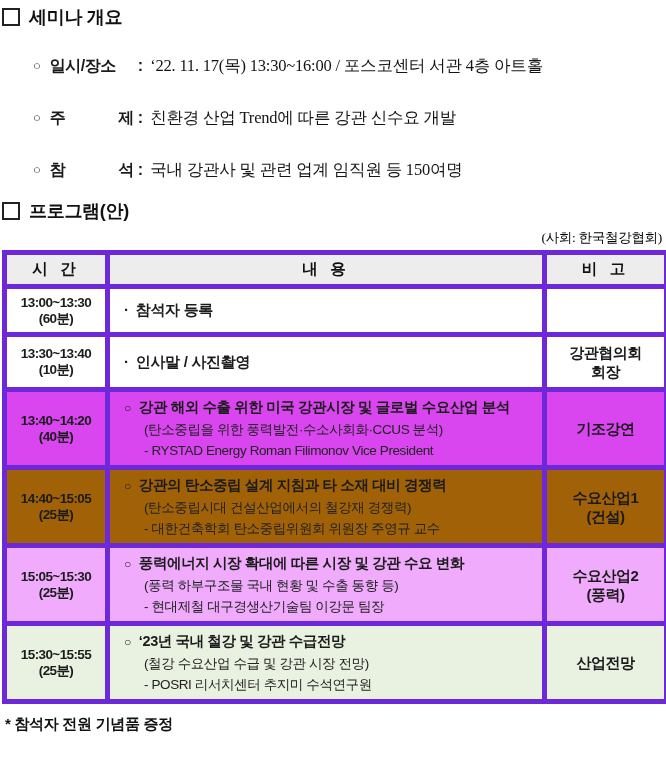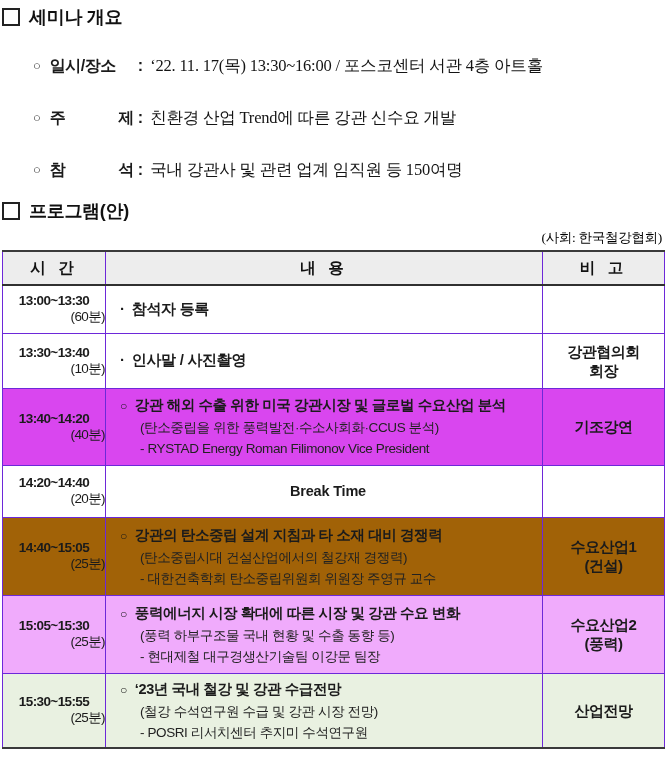--- a/index.html
+++ b/index.html
@@ -56,27 +56,27 @@
   }
   col.c-time{width:103px;}
   col.c-content{width:437px;}
   col.c-note{width:122px;}
   tr.hdr{height:34px;}
   tr.hdr td{
     border-bottom:2.5px solid #303030;
     font-size:15.5px;font-weight:700;text-align:center;
     letter-spacing:4px;color:#111;
   }
-  td{border:1px solid #6d28d9;vertical-align:middle;padding:0;}
+  td{border:5px solid #6d28d9;vertical-align:middle;padding:0;}
   tr.rh1{height:48px;} tr.rh2{height:55px;} tr.rh3{height:77px;}
   tr.rh4{height:52px;} tr.rh5{height:78px;} tr.rh6{height:78px;}
   tr.rh7{height:75px;} tr.rh8{height:43px;}
   .time-cell{text-align:center;}
   .time-range{font-size:13.5px;font-weight:700;letter-spacing:-0.6px;line-height:16px;}
-  .time-dur{font-size:13.5px;font-weight:400;letter-spacing:-0.6px;line-height:16px;text-align:right;}
+  .time-dur{font-size:13.5px;font-weight:700;letter-spacing:-0.6px;line-height:16px;}
   .content-cell{padding:4px 6px 4px 14px;}
   .c-bullet{font-size:15px;font-weight:700;letter-spacing:-0.3px;white-space:nowrap;}
   .c-bullet .dot{margin-right:7px;}
   .c-center{text-align:center;font-size:14.5px;font-weight:700;letter-spacing:-0.2px;}
   .c-title{font-size:14.5px;font-weight:700;letter-spacing:-0.4px;line-height:22px;white-space:nowrap;}
   .c-title .circ{font-size:12px;font-weight:400;margin-right:8px;}
   .c-sub{font-size:13.5px;font-weight:400;letter-spacing:-0.4px;line-height:21px;
          padding-left:20px;white-space:nowrap;color:#222;}
   .note-cell{text-align:center;font-size:15px;font-weight:700;letter-spacing:-0.5px;
              white-space:pre-line;line-height:19px;}
@@ -158,30 +158,20 @@
             <div class="time-dur">(40분)</div>
           </td>
           <td class="content-cell">
             <div class="c-title"><span class="circ">○</span><span>강관 해외 수출 위한 미국 강관시장 및 글로벌 수요산업 분석</span></div>
             <div class="c-sub">(탄소중립을 위한 풍력발전·수소사회화·CCUS 분석)</div>
             <div class="c-sub">- RYSTAD Energy Roman Filimonov Vice President</div>
           </td>
           <td class="note-cell">기조강연</td>
         </tr>
 
-        <tr class="rh4">
-          <td class="time-cell">
-            <div class="time-range">14:20~14:40</div>
-            <div class="time-dur">(20분)</div>
-          </td>
-          <td class="content-cell">
-            <div class="c-center">Break Time</div>
-          </td>
-          <td class="note-cell"></td>
-        </tr>
 
         <tr class="rh5" style="background-color: #a16207;">
           <td class="time-cell">
             <div class="time-range">14:40~15:05</div>
             <div class="time-dur">(25분)</div>
           </td>
           <td class="content-cell">
             <div class="c-title"><span class="circ">○</span><span>강관의 탄소중립 설계 지침과 타 소재 대비 경쟁력</span></div>
             <div class="c-sub">(탄소중립시대 건설산업에서의 철강재 경쟁력)</div>
             <div class="c-sub">- 대한건축학회 탄소중립위원회 위원장 주영규 교수</div>
@@ -204,21 +194,21 @@
 (풍력)</td>
         </tr>
 
         <tr class="rh7" style="background-color: rgb(233, 241, 225);">
           <td class="time-cell">
             <div class="time-range">15:30~15:55</div>
             <div class="time-dur">(25분)</div>
           </td>
           <td class="content-cell">
             <div class="c-title"><span class="circ">○</span><span>‘23년 국내 철강 및 강관 수급전망</span></div>
-            <div class="c-sub">(철강 수석연구원 수급 및 강관 시장 전망)</div>
+            <div class="c-sub">(철강 수요산업 수급 및 강관 시장 전망)</div>
             <div class="c-sub">- POSRI 리서치센터 추지미 수석연구원</div>
           </td>
           <td class="note-cell">산업전망</td>
         </tr>
 
       </tbody>
     </table>
 
     <div class="footnote">* 참석자 전원 기념품 증정</div>
   </div>

